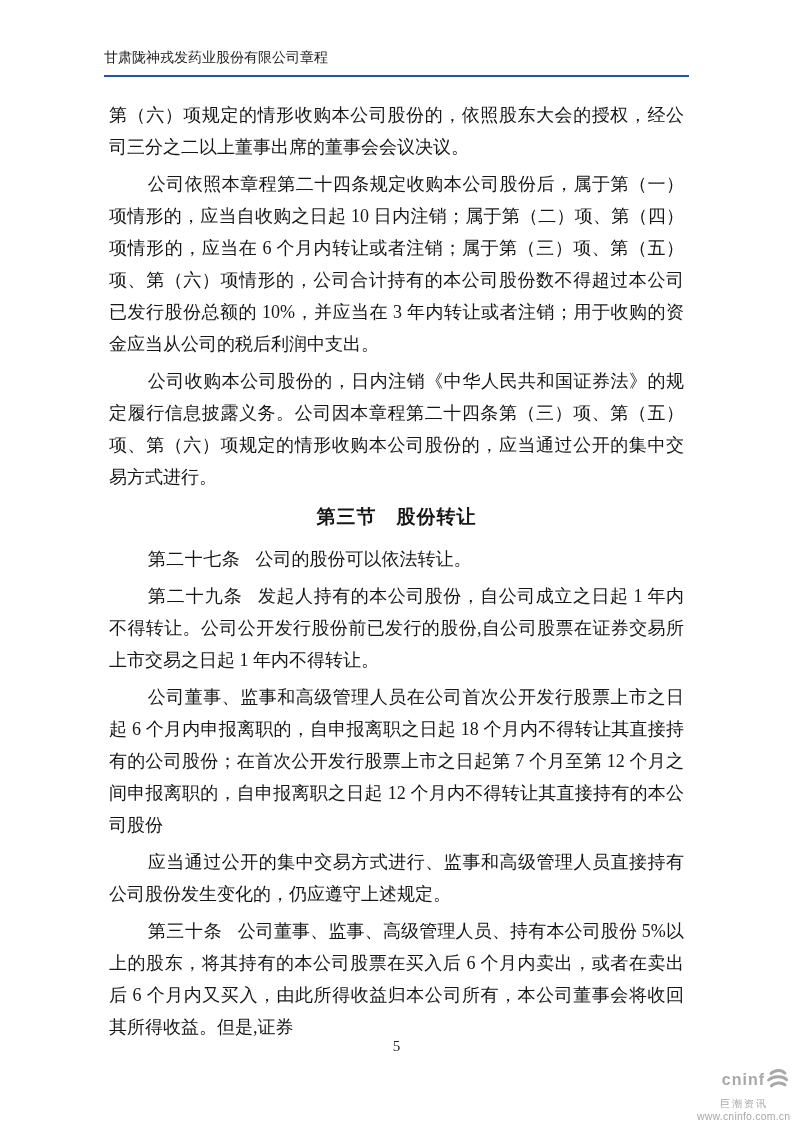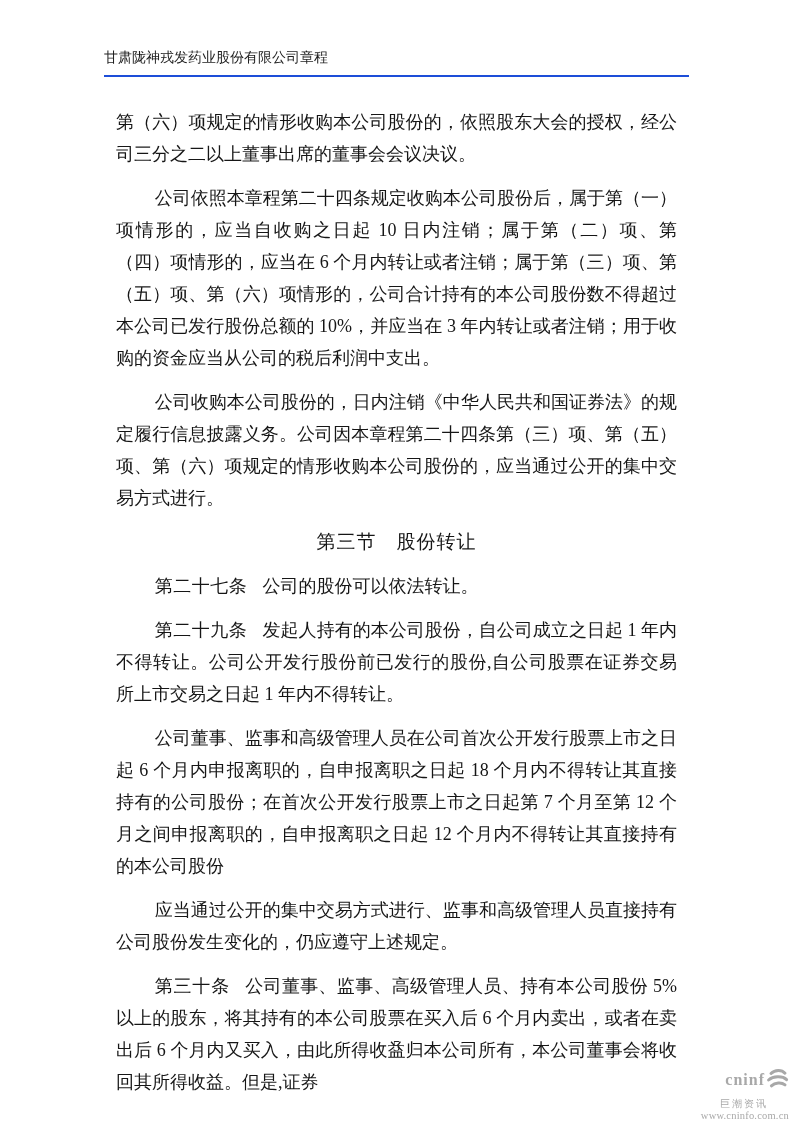--- a/index.html
+++ b/index.html
@@ -28,33 +28,33 @@
   
   .doc-body {
     position: absolute;
     left: 104px;
     top: 94px;
     width: 585px;
     font-size: 18px;
     line-height: 32px;
     text-align: justify;
   }
-  .doc-body p { margin: 12px; }
+  .doc-body p { margin: 5px; }
   .para.indent { text-indent: 2.15em; }
   .article-term {
     font-weight: normal;
     font-family: "Liberation Sans", "DejaVu Sans", sans-serif;
     margin-right: 0.85em;
     letter-spacing: 0.5px;
   }
   .section-heading {
     margin: 8px 0 10px 0;
     font-size: 19px;
     line-height: 32px;
-    font-weight: normal;
+    font-weight: bold;
     font-family: "Liberation Sans", "DejaVu Sans", sans-serif;
     text-align: center;
     text-indent: 0;
     letter-spacing: 1px;
   }
   
   .page-number {
     position: absolute;
     left: 0;
     right: 0;
@@ -64,21 +64,21 @@
     line-height: 20px;
     color: #222;
   }
   
   .watermark {
     position: absolute;
     top: 1068px;
     right: 4px;
     width: 92px;
     color: #a8a8a8;
-    font-family: Liberation Serif, serif;
+    font-family: Liberation Sans, sans-serif;
     text-align: right;
     line-height: 1;
   }
   .wm-row {
     display: flex;
     align-items: center;
     justify-content: flex-end;
     gap: 1px;
   }
   .wm-logo-text {

